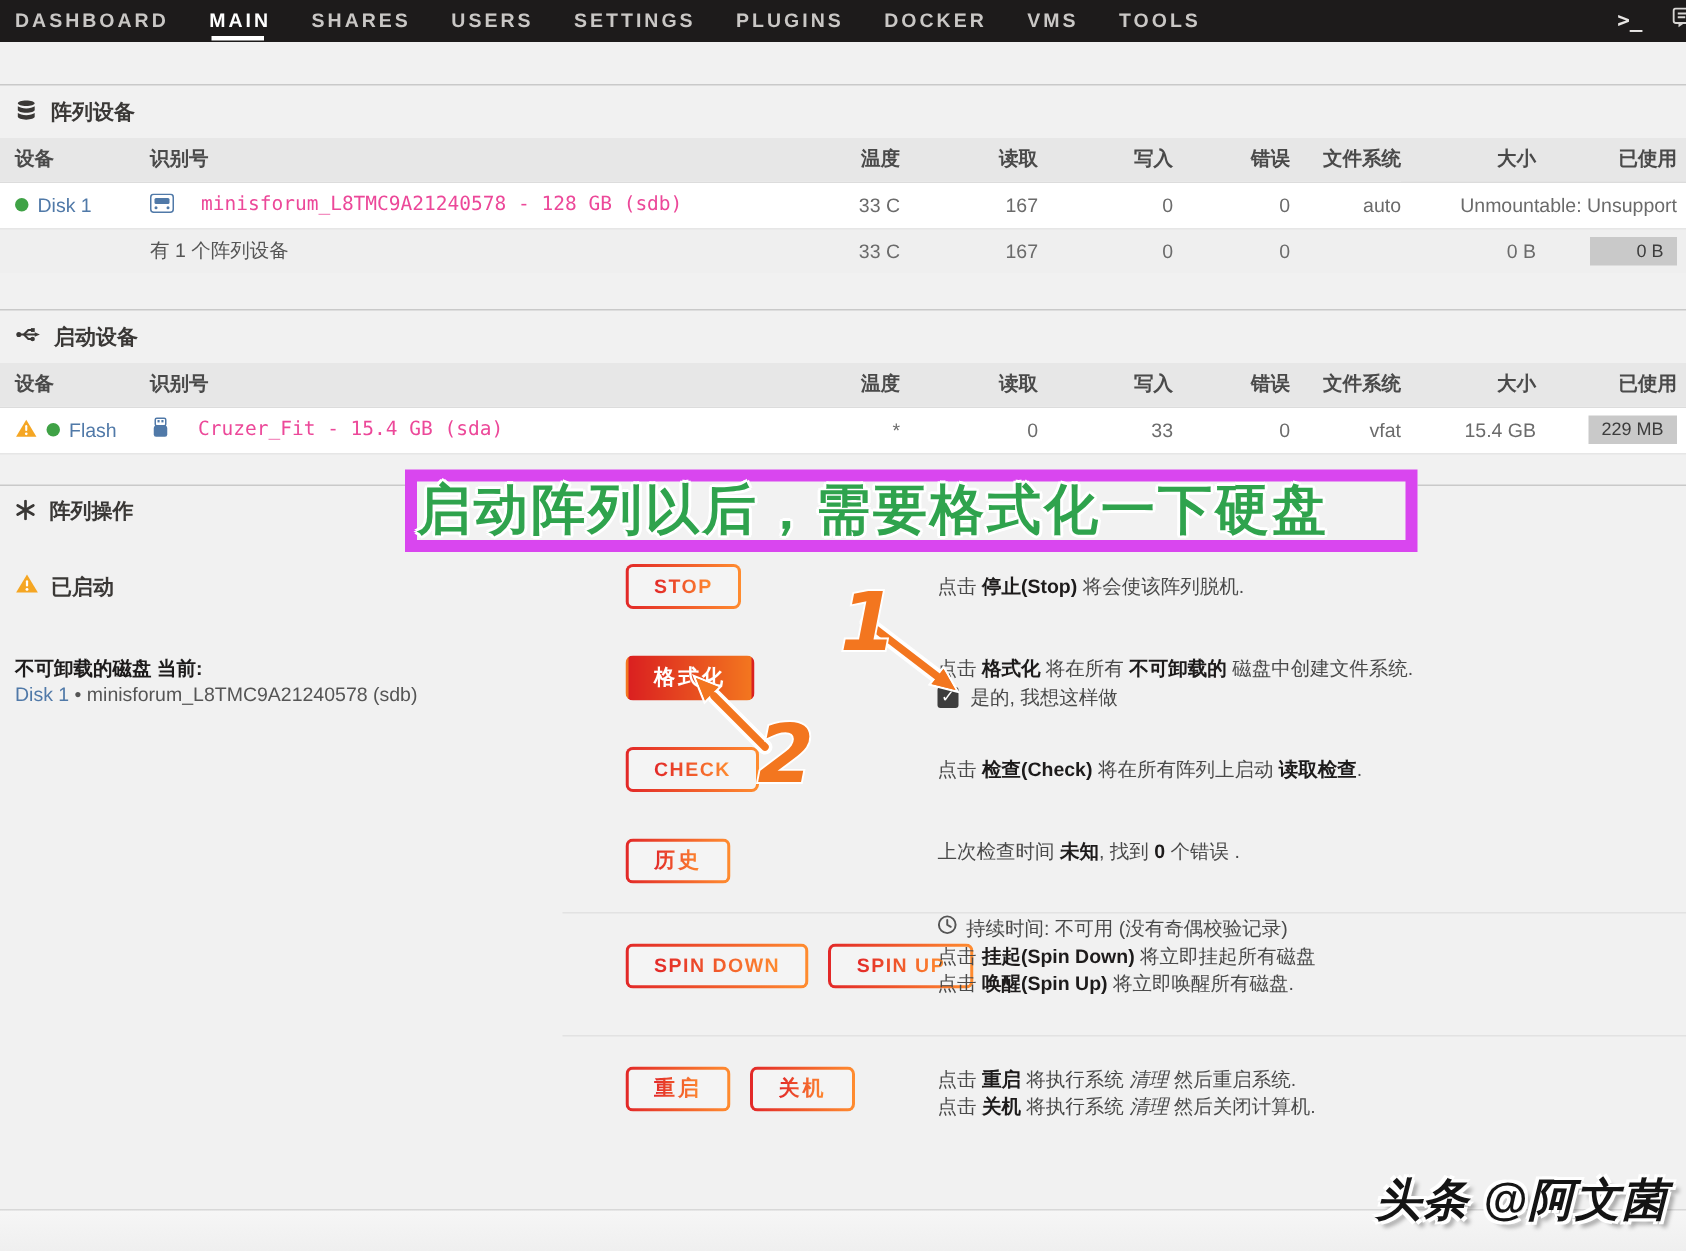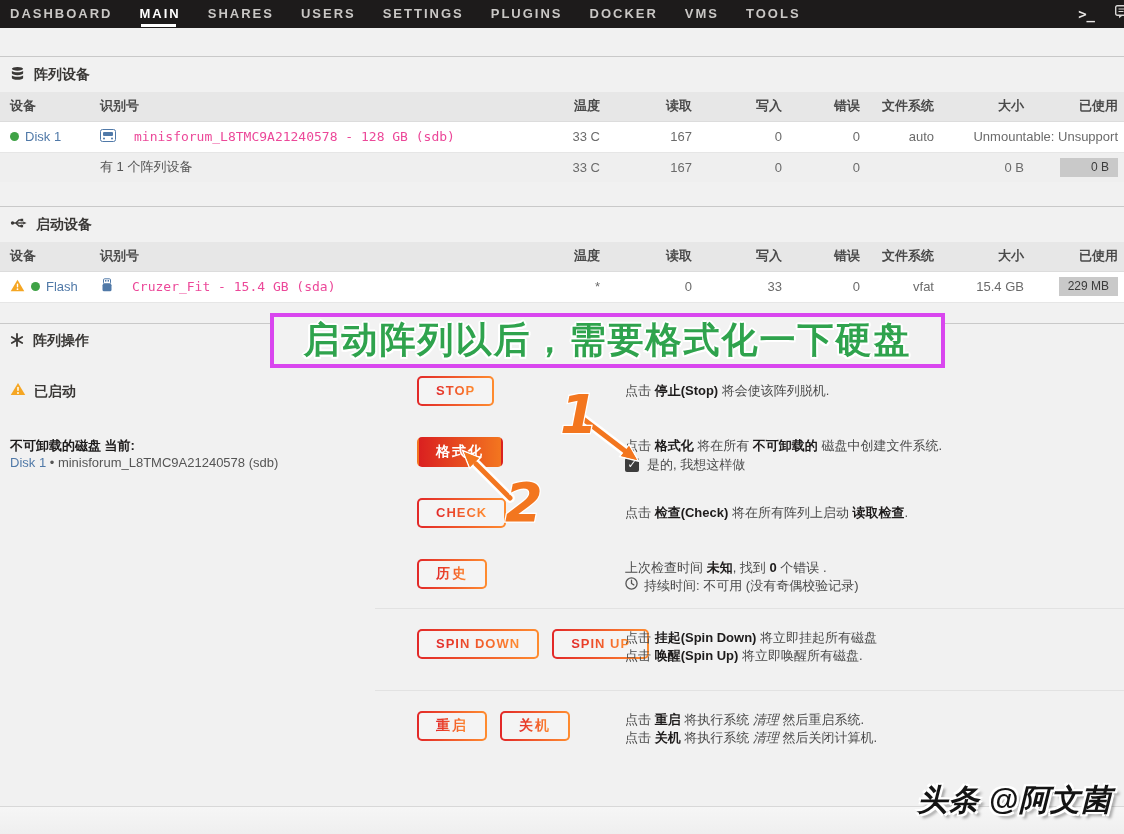--- a/index.html
+++ b/index.html
@@ -71,26 +71,26 @@
   .btn .lbl.cn { font-size:14px; letter-spacing:2px; }
   .btn-filled { background:linear-gradient(90deg,#da2020,#f3761f); border:2px solid transparent; }
   .btn-filled .lbl { background:none; -webkit-text-fill-color:#fff; color:#fff; }
   .desc { font-size:13px; color:#4a4a4a; }
   .desc b { color:#1d1b1b; }
   .desc.centered { line-height:30px; }
   .desc .line { line-height:18px; }
   .confirm-row { display:flex; align-items:center; gap:8px; margin-top:1px; }
   .checkbox { width:14px; height:14px; background:#3d3d3d; border-radius:2px; color:#fff;
               font-size:11px; line-height:14px; text-align:center; cursor:pointer; font-family:"DejaVu Sans",sans-serif; }
-  .clock-line { display:flex; align-items:center; gap:6px; line-height:18px; }
+  .clock-line { display:flex; align-items:center; gap:6px; line-height:18px;margin-top:33px; }
 
   
   .format-banner { position:absolute; left:270px; top:313px; width:675px; height:55px;
-                   border:4px solid #d946ef; background:#f2f2f2; display:flex; align-items:center;
-                   justify-content:center; z-index:20; }
+                   border:8px solid #d946ef; background:#f2f2f2; display:flex; align-items:center;
+                   justify-content:flex-start; z-index:20; }
   .format-banner .txt { font-size:36px; font-weight:900; letter-spacing:2px; color:#2fa34d; white-space:nowrap;
     text-shadow:2px 0 0 #fff,-2px 0 0 #fff,0 2px 0 #fff,0 -2px 0 #fff,1.5px 1.5px 0 #fff,-1.5px -1.5px 0 #fff,1.5px -1.5px 0 #fff,-1.5px 1.5px 0 #fff; }
   .anno { position:absolute; left:0; top:0; z-index:30; pointer-events:none; }
   .watermark { position:absolute; right:12px; bottom:13px; font-size:30px; font-weight:bold; color:#141414;
                z-index:40; letter-spacing:1px;
                text-shadow:-2px -2px 0 #fff,2px -2px 0 #fff,-2px 2px 0 #fff,2px 2px 0 #fff,4px 4px 3px rgba(0,0,0,.35);font-style:italic; }
   .page-footer { position:absolute; left:0; top:806px; width:1124px; height:28px;
                  border-top:1px solid #d8d8d8; background:linear-gradient(#f6f6f6,#efefef); }
 </style>
 </head>

